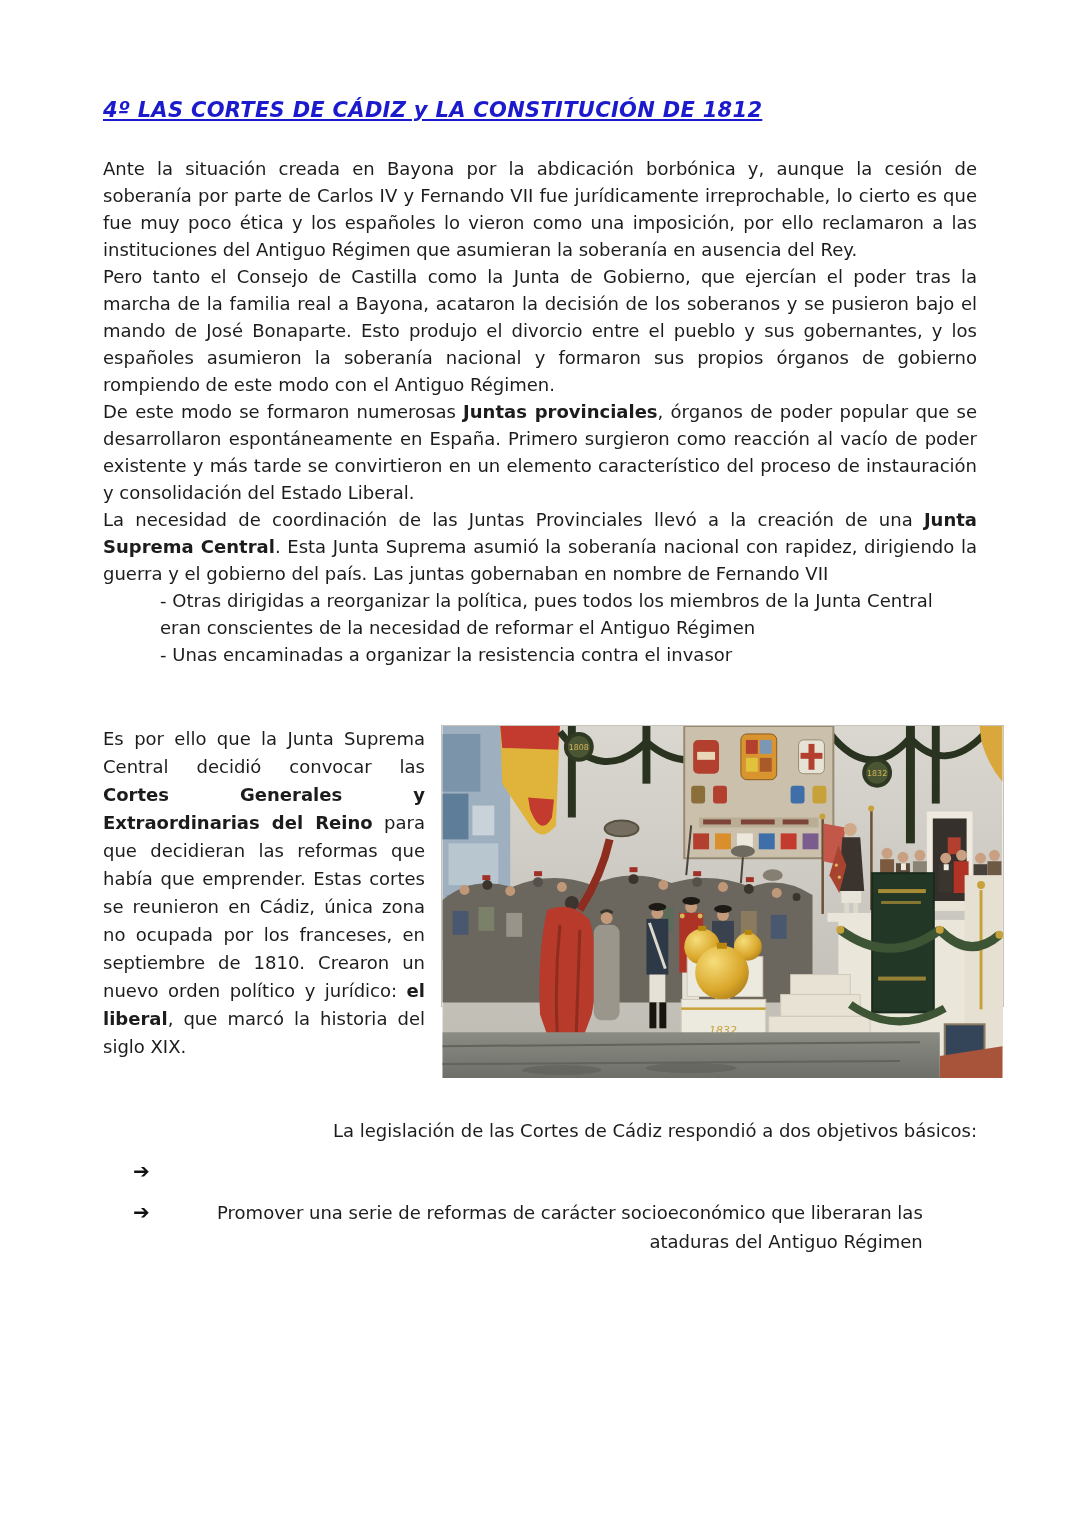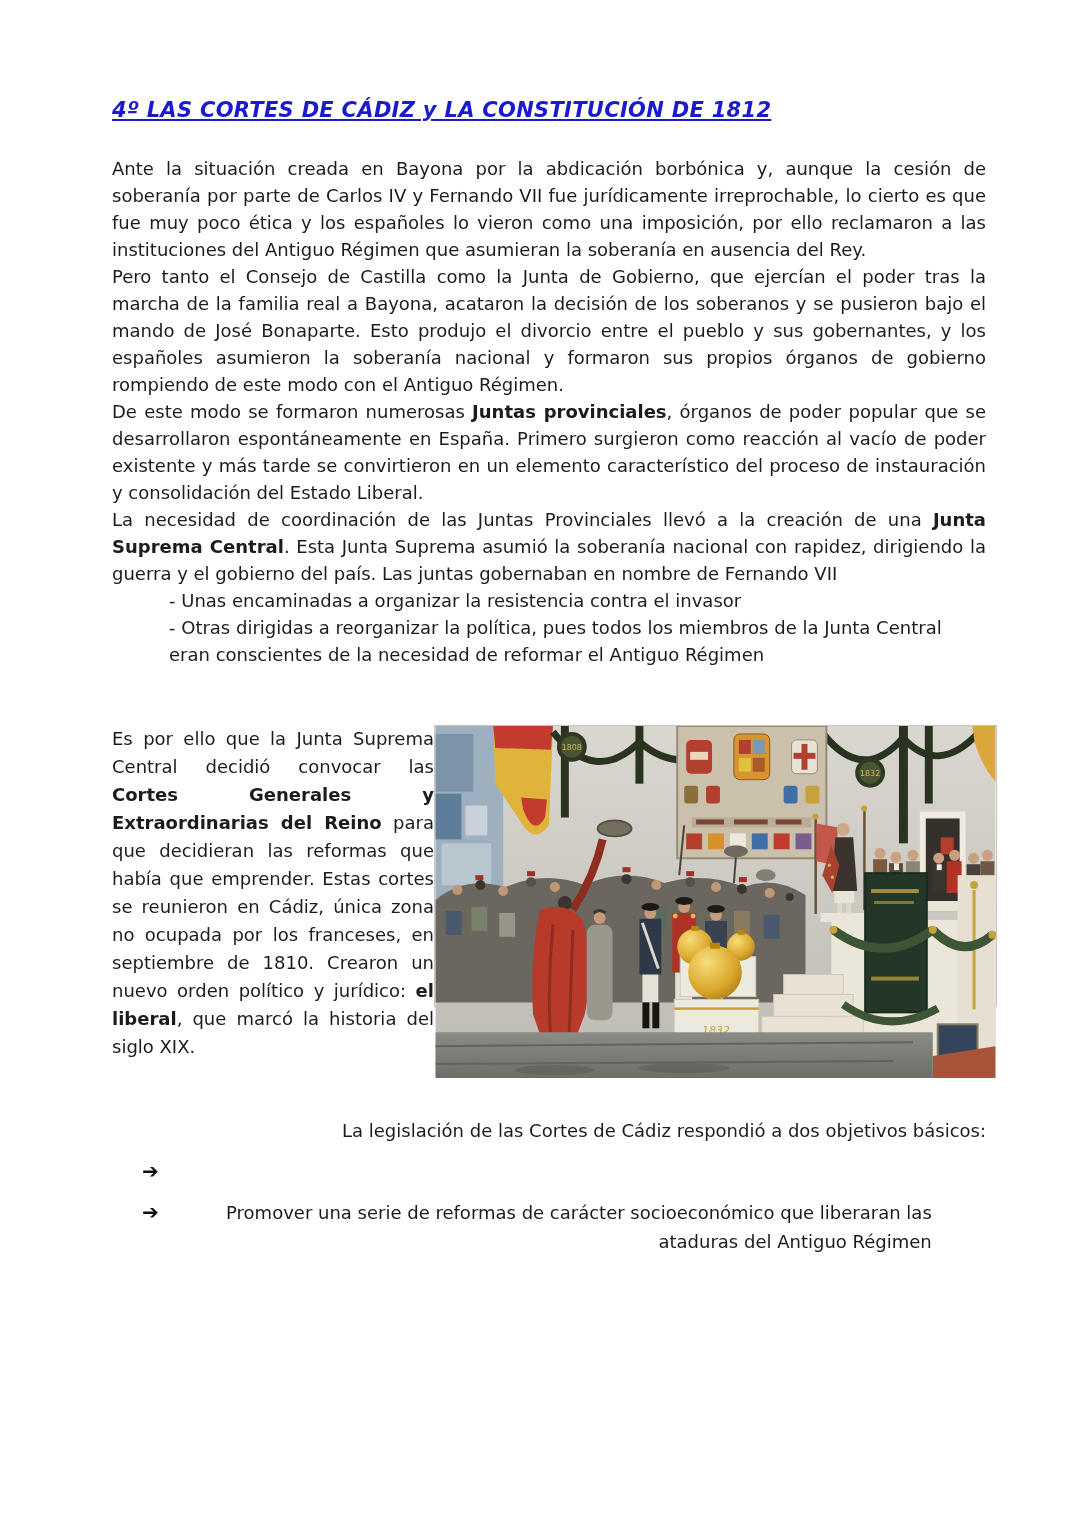--- a/index.html
+++ b/index.html
@@ -4,38 +4,38 @@
 <style>
   html,body{margin:0;padding:0;background:#ffffff;}
   .page{
     position:relative;
     width:1080px;height:1528px;
     background:#ffffff;
     font-family:"DejaVu Sans","Liberation Sans",sans-serif;
     color:#1c1c1c;
     overflow:hidden;
   }
-  .content{position:absolute;left:112px;top:0;width:874px;}
+  .content{position:absolute;left:103px;top:0;width:874px;}
   h1.title{
     margin:98px 0 0 0;
     font-size:21px;
     font-weight:bold;
     font-style:italic;
     color:#1b1bcd;
     text-decoration:underline;
     letter-spacing:.3px;
     white-space:nowrap;
   }
   .bodyblock{margin-top:33px;font-size:18px;line-height:27px;}
   .bodyblock p{margin:0;text-align:justify;}
   .bold{font-weight:bold;}
   .measures-intro{margin:20px 0 0 0;font-size:18px;line-height:27px;}
   .dash-list{margin:0;padding-left:57px;font-size:18px;line-height:27px;}
   .dash-list p{margin:0;}
-  .columns{margin-top:57px;width:897px;display:flex;gap:0;align-items:flex-start;}
+  .columns{margin-top:57px;width:897px;display:flex;gap:16px;align-items:flex-start;}
   .col-text{flex:0 0 322px;width:322px;font-size:18px;line-height:28px;text-align:justify;}
   .painting-wrap{flex:0 0 563px;width:563px;height:282px;border:1px solid #c8c4bc;box-sizing:border-box;}
   .legislation{margin-top:55px;font-size:18px;line-height:29px;text-align:right;}
   .legislation .intro{margin:0;}
   .arrow-item{display:flex;margin-top:12px;padding-left:30px;gap:13px;align-items:flex-start;}
   .arrow-glyph{flex:0 0 auto;font-size:20px;line-height:29px;color:#111111;}
   .arrow-text{flex:1 1 auto;max-width:760px;}
   svg text{font-family:"DejaVu Sans","Liberation Sans",sans-serif;}
 </style>
 </head>
@@ -47,22 +47,22 @@
     <h1 class="title">4º LAS CORTES DE CÁDIZ y LA CONSTITUCIÓN DE 1812</h1>
 
     <div class="bodyblock">
       <p><span>Ante la situación creada en Bayona por la abdicación borbónica y, aunque la cesión de soberanía por parte de Carlos IV y Fernando VII fue jurídicamente irreprochable, lo cierto es que fue muy poco ética y los españoles lo vieron como una imposición, por ello reclamaron a las instituciones del Antiguo Régimen que asumieran la soberanía en ausencia del Rey.</span></p>
       <p><span>Pero tanto el Consejo de Castilla como la Junta de Gobierno, que ejercían el poder tras la marcha de la familia real a Bayona, acataron la decisión de los soberanos y se pusieron bajo el mando de José Bonaparte. Esto produjo el divorcio entre el pueblo y sus gobernantes, y los españoles asumieron la soberanía nacional y formaron sus propios órganos de gobierno rompiendo de este modo con el Antiguo Régimen.</span></p>
       <p><span>De este modo se formaron numerosas </span><span class="bold">Juntas provinciales</span><span>, órganos de poder popular que se desarrollaron espontáneamente en España. Primero surgieron como reacción al vacío de poder existente y más tarde se convirtieron en un elemento característico del proceso de instauración y consolidación del Estado Liberal.</span></p>
       <p><span>La necesidad de coordinación de las Juntas Provinciales llevó a la creación de una </span><span class="bold">Junta Suprema Central</span><span>. Esta Junta Suprema asumió la soberanía nacional con rapidez, dirigiendo la guerra y el gobierno del país. Las juntas gobernaban en nombre de Fernando VII</span></p>
     </div>
 
     <div class="dash-list">
+      <p>- Otras dirigidas a reorganizar la política, pues todos los miembros de la Junta  Central eran conscientes de la necesidad de reformar el Antiguo Régimen</p>
       <p>- Unas encaminadas a organizar la resistencia contra el invasor</p>
-      <p>- Otras dirigidas a reorganizar la política, pues todos los miembros de la Junta  Central eran conscientes de la necesidad de reformar el Antiguo Régimen</p>
     </div>
 
     <div class="columns">
       <div class="col-text"><span>Es por ello que la Junta Suprema Central decidió convocar las </span><span class="bold">Cortes Generales y Extraordinarias del Reino</span><span> para que decidieran las reformas que había que emprender. Estas cortes se reunieron en Cádiz, única zona no ocupada por los franceses, en septiembre de 1810. Crearon un nuevo orden político y jurídico: </span><span class="bold">el liberal</span><span>, que marcó la historia del siglo XIX.</span></div>
 
       <div class="painting-wrap">
         <svg width="561" height="352" viewBox="0 0 563 354" xmlns="http://www.w3.org/2000/svg">
           <defs>
             <linearGradient id="wall" x1="0" y1="0" x2="0" y2="1">
               <stop offset="0" stop-color="#dad7d1"></stop>

